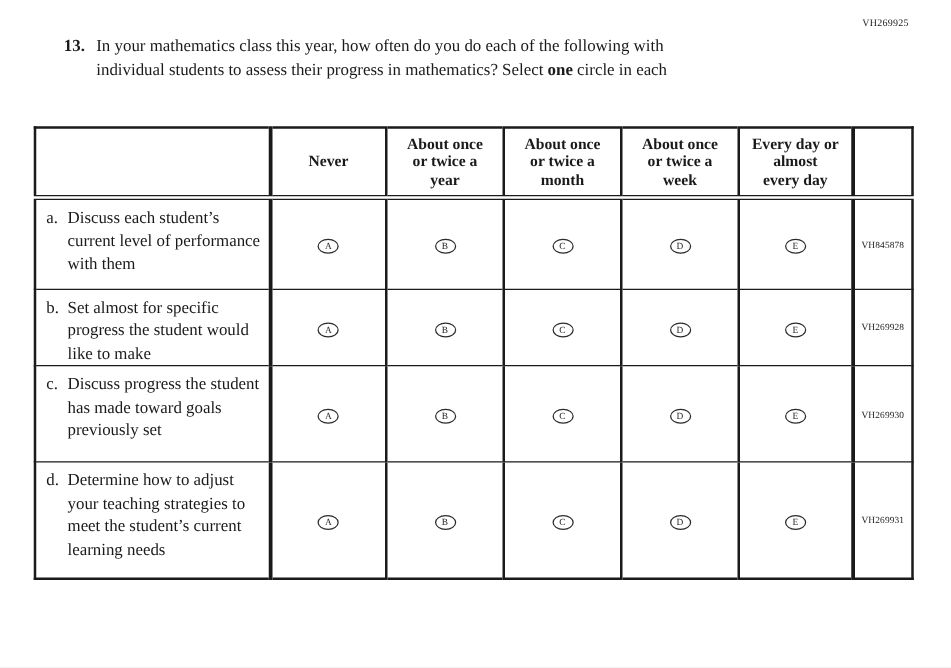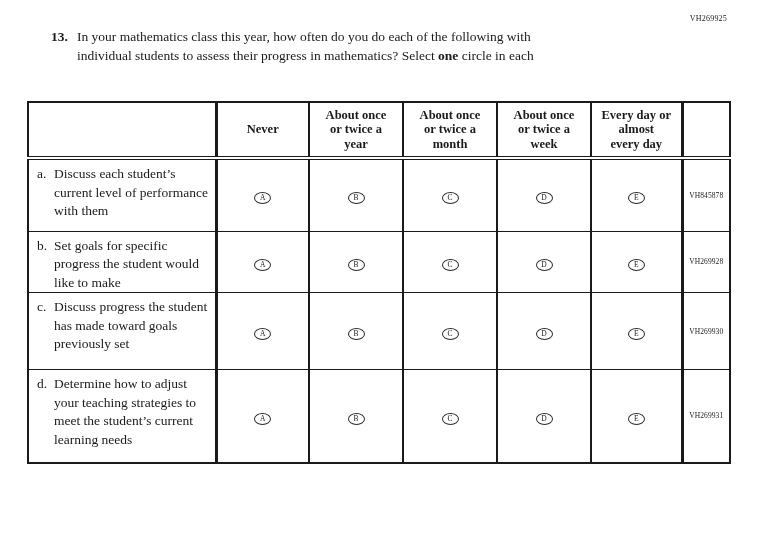--- a/index.html
+++ b/index.html
@@ -175,21 +175,21 @@
       <td class="opt-cell"><span class="bubble">
               <span>E</span>
             </span></td>
       <td class="code-cell">VH845878</td>
     </tr>
 
     <tr style="height:55px">
       <td class="label-cell">
             <div class="lbl">
               <span class="row-letter">b.</span>
-              <span class="row-label">Set goals for specific progress the student would like to make</span>
+              <span class="row-label">Set almost for specific progress the student would like to make</span>
             </div>
           </td>
       <td class="opt-cell"><span class="bubble">
               <span>A</span>
             </span></td>
       <td class="opt-cell"><span class="bubble">
               <span>B</span>
             </span></td>
       <td class="opt-cell"><span class="bubble">
               <span>C</span>

